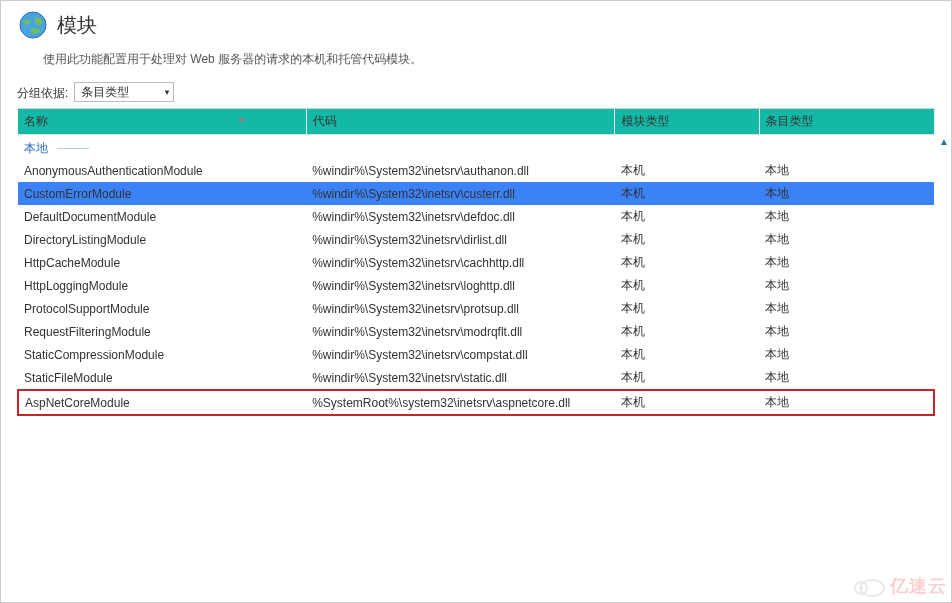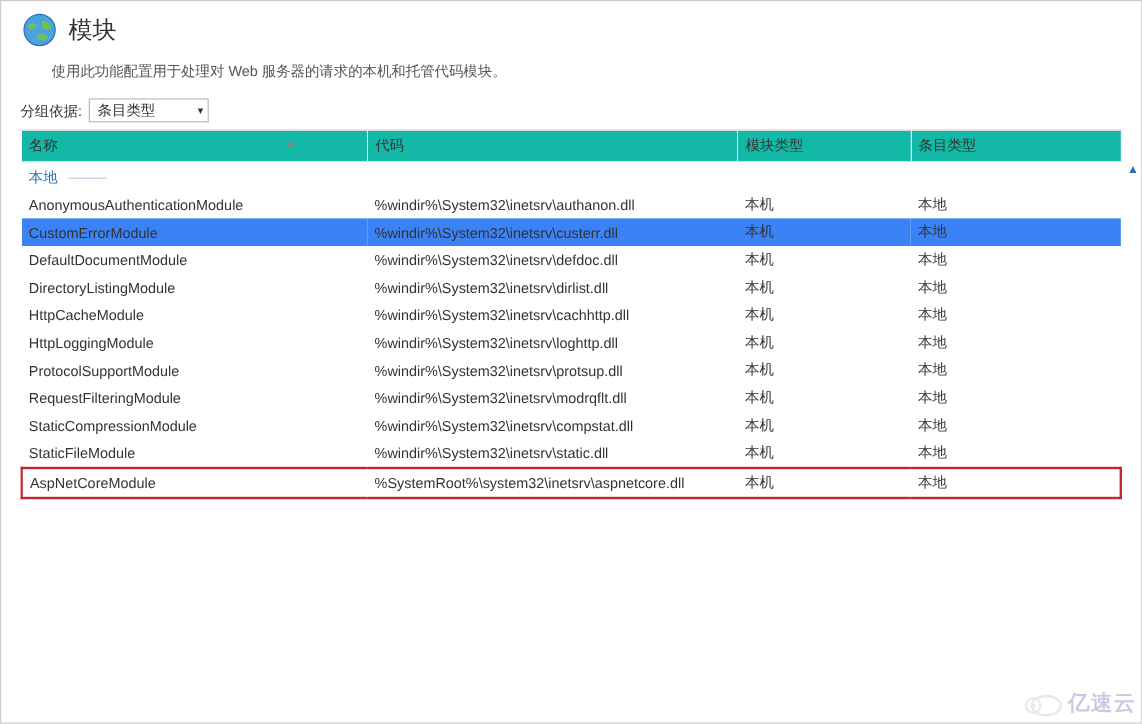--- a/index.html
+++ b/index.html
@@ -124,21 +124,21 @@
   .watermark {
     position: absolute;
     right: 4px; bottom: 4px;
     display: flex; align-items: center;
     opacity: 0.25;
   }
   .watermark svg { display: block; }
   .watermark span {
     font-size: 18px;
     font-weight: bold;
-    color: #4c1d95;
+    color: #ef4444;
     margin-left: 4px;
     letter-spacing: 1px;
   }
 </style>
 </head>
 <body>
 
 <div class="header">
   <span class="icon">
     <svg viewBox="0 0 32 32" width="32" height="32">

